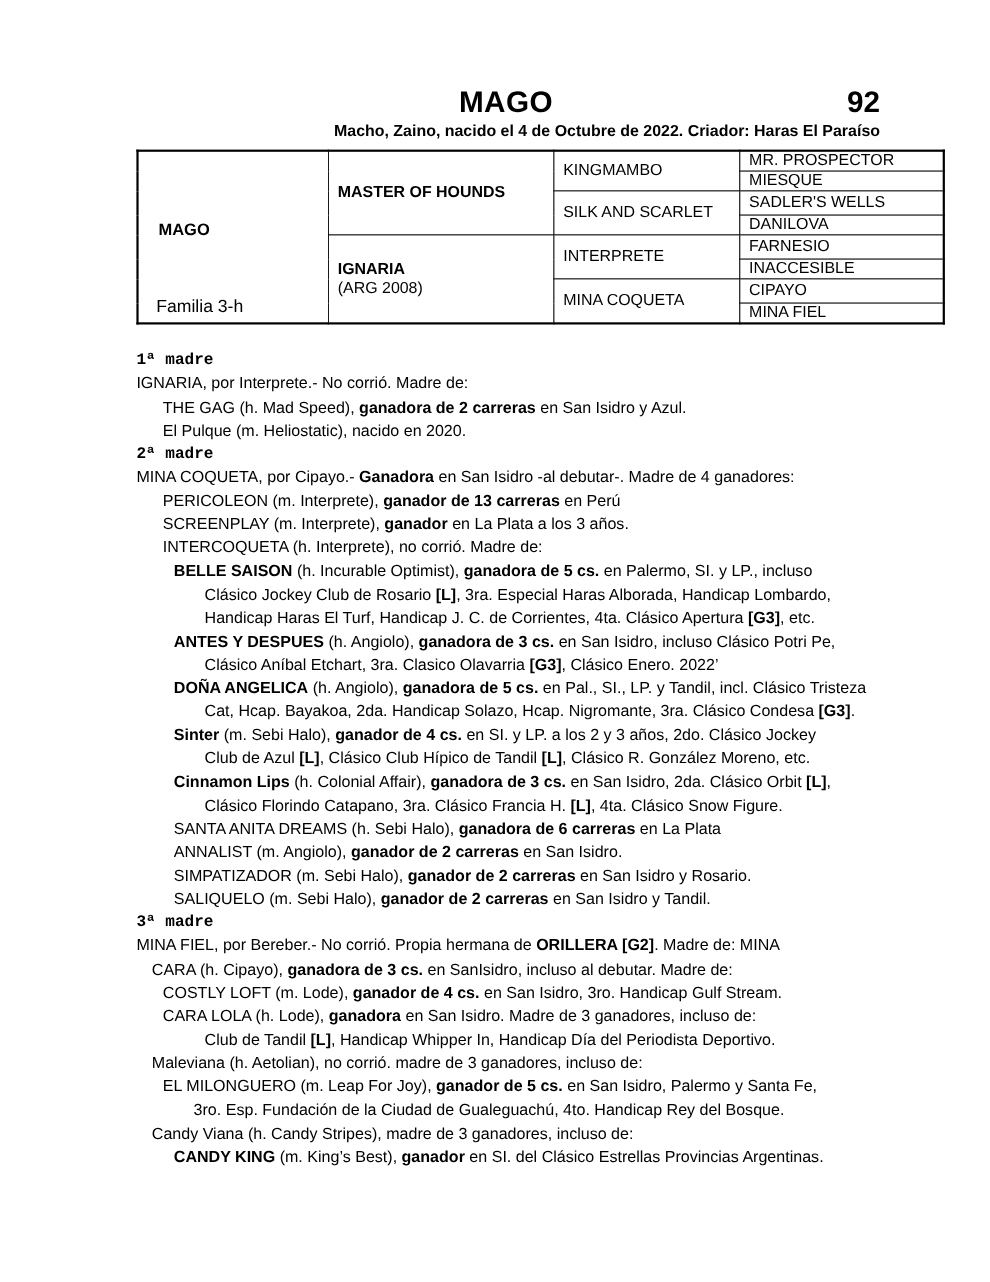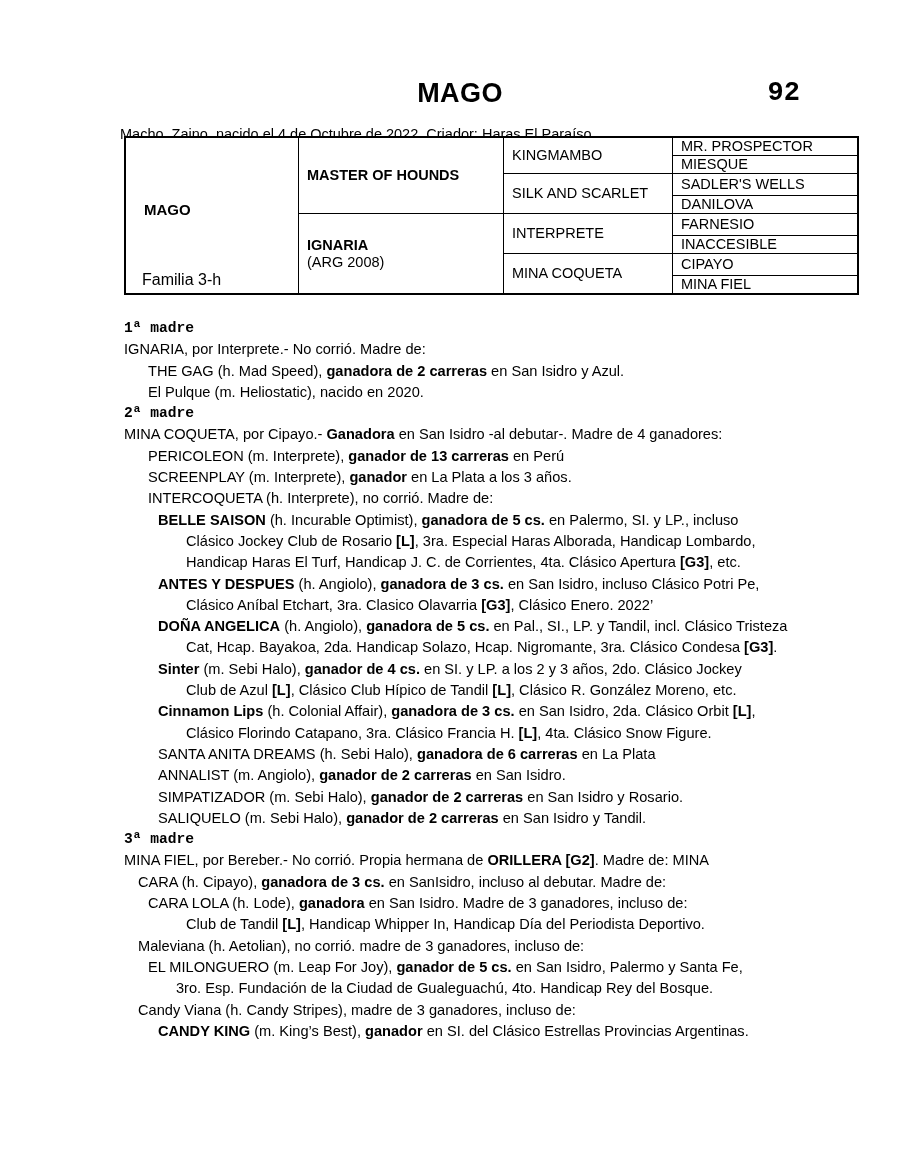--- a/index.html
+++ b/index.html
@@ -47,30 +47,30 @@
     letter-spacing: 0.4px;
     line-height: 30px;
   }
   .page-number {
     position: absolute;
     right: 0px;
     top: 0;
     font-size: 27px;
     font-weight: bold;
     line-height: 30px;
-    font-family: Liberation Mono, monospace;
   }
   .subtitle {
     position: absolute;
     left: 0;
     right: 0;
-    top: 47px;
-    text-align: left;
+    top: 33px;
+    text-align: right;
     font-size: 14.5px;
     line-height: 19px;
+    font-weight: bold;
   }
 
   
   .ped-table-wrap {
     position: absolute;
     left: 124px;
     top: 136px;
     width: 664px;
   }
   table.ped {
@@ -237,20 +237,21 @@
     <p class="para cont2"><span>Clásico Florindo Catapano, 3ra. Clásico Francia H. </span><b>[L]</b><span>, 4ta. Clásico Snow Figure.</span></p>
 
     <p class="para lvl2"><span>SANTA ANITA DREAMS (h. Sebi Halo), </span><b>ganadora de 6 carreras</b><span> en La Plata</span></p>
     <p class="para lvl2"><span>ANNALIST (m. Angiolo), </span><b>ganador de 2 carreras</b><span> en San Isidro.</span></p>
     <p class="para lvl2"><span>SIMPATIZADOR (m. Sebi Halo), </span><b>ganador de 2 carreras</b><span> en San Isidro y Rosario.</span></p>
     <p class="para lvl2"><span>SALIQUELO (m. Sebi Halo), </span><b>ganador de 2 carreras</b><span> en San Isidro y Tandil.</span></p>
 
     <p class="para sec-head lvl0">3ª madre</p>
     <p class="para lvl0"><span>MINA FIEL, por Bereber.- No corrió. Propia hermana de </span><b>ORILLERA [G2]</b><span>. Madre de: MINA</span></p>
     <p class="para cont4"><span>CARA (h. Cipayo), </span><b>ganadora de 3 cs.</b><span> en SanIsidro, incluso al debutar. Madre de:</span></p>
+    <p class="para lvl1"><span>COSTLY LOFT (m. Lode), </span><b>ganador de 4 cs.</b><span> en San Isidro, 3ro. Handicap Gulf Stream.</span></p>
     <p class="para lvl1"><span>CARA LOLA (h. Lode), </span><b>ganadora</b><span> en San Isidro. Madre de 3 ganadores, incluso de:</span></p>
     <p class="para cont2"><span>Club de Tandil </span><b>[L]</b><span>, Handicap Whipper In, Handicap Día del Periodista Deportivo.</span></p>
     <p class="para cont4"><span>Maleviana (h. Aetolian), no corrió. madre de 3 ganadores, incluso de:</span></p>
     <p class="para lvl1"><span>EL MILONGUERO (m. Leap For Joy), </span><b>ganador de 5 cs.</b><span> en San Isidro, Palermo y Santa Fe,</span></p>
     <p class="para cont1"><span>3ro. Esp. Fundación de la Ciudad de Gualeguachú, 4to. Handicap Rey del Bosque.</span></p>
     <p class="para cont4"><span>Candy Viana (h. Candy Stripes), madre de 3 ganadores, incluso de:</span></p>
     <p class="para lvl2"><b>CANDY KING</b><span> (m. King’s Best), </span><b>ganador</b><span> en SI. del Clásico Estrellas Provincias Argentinas.</span></p>
 
   </div>
 </div>

